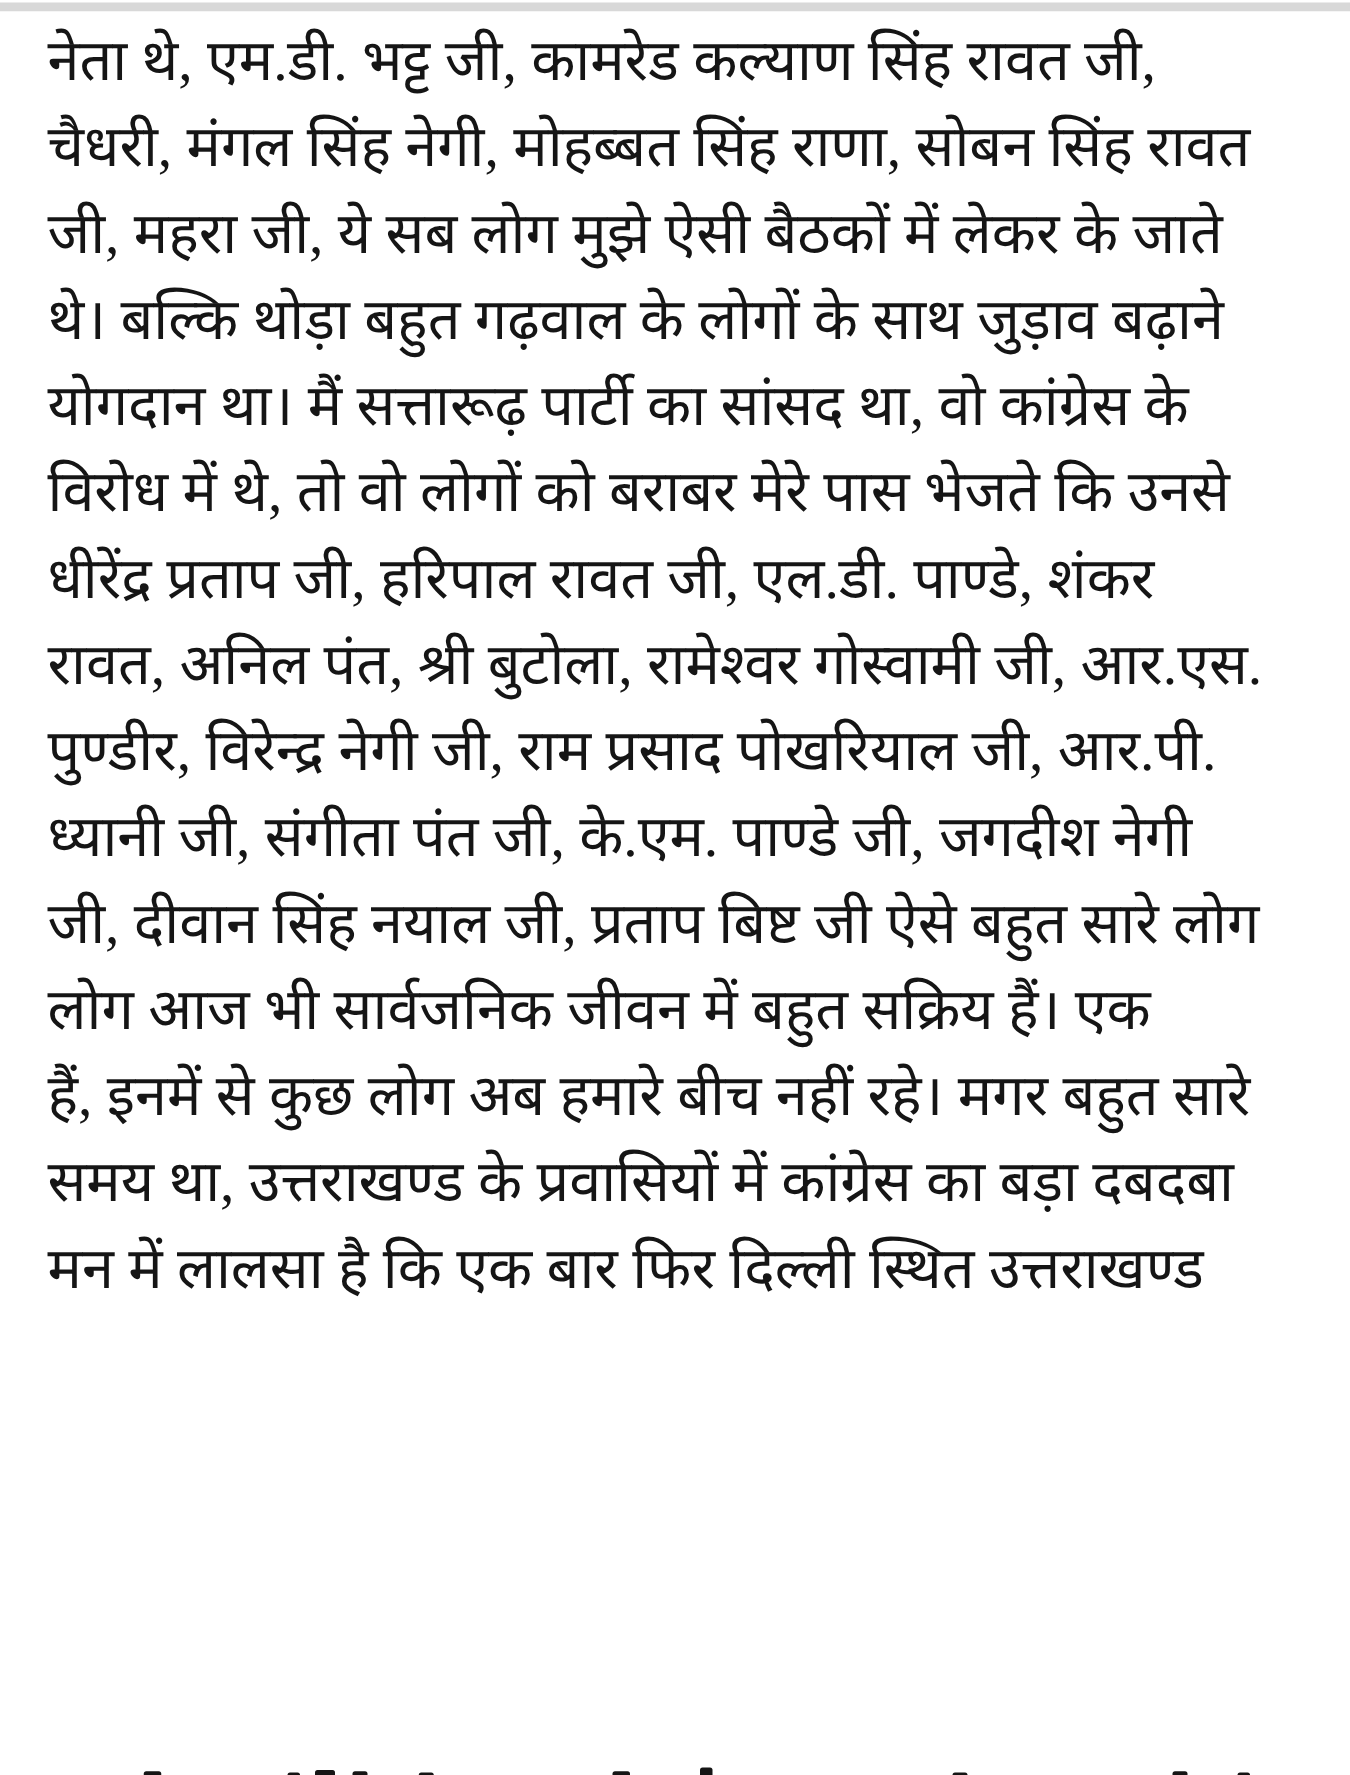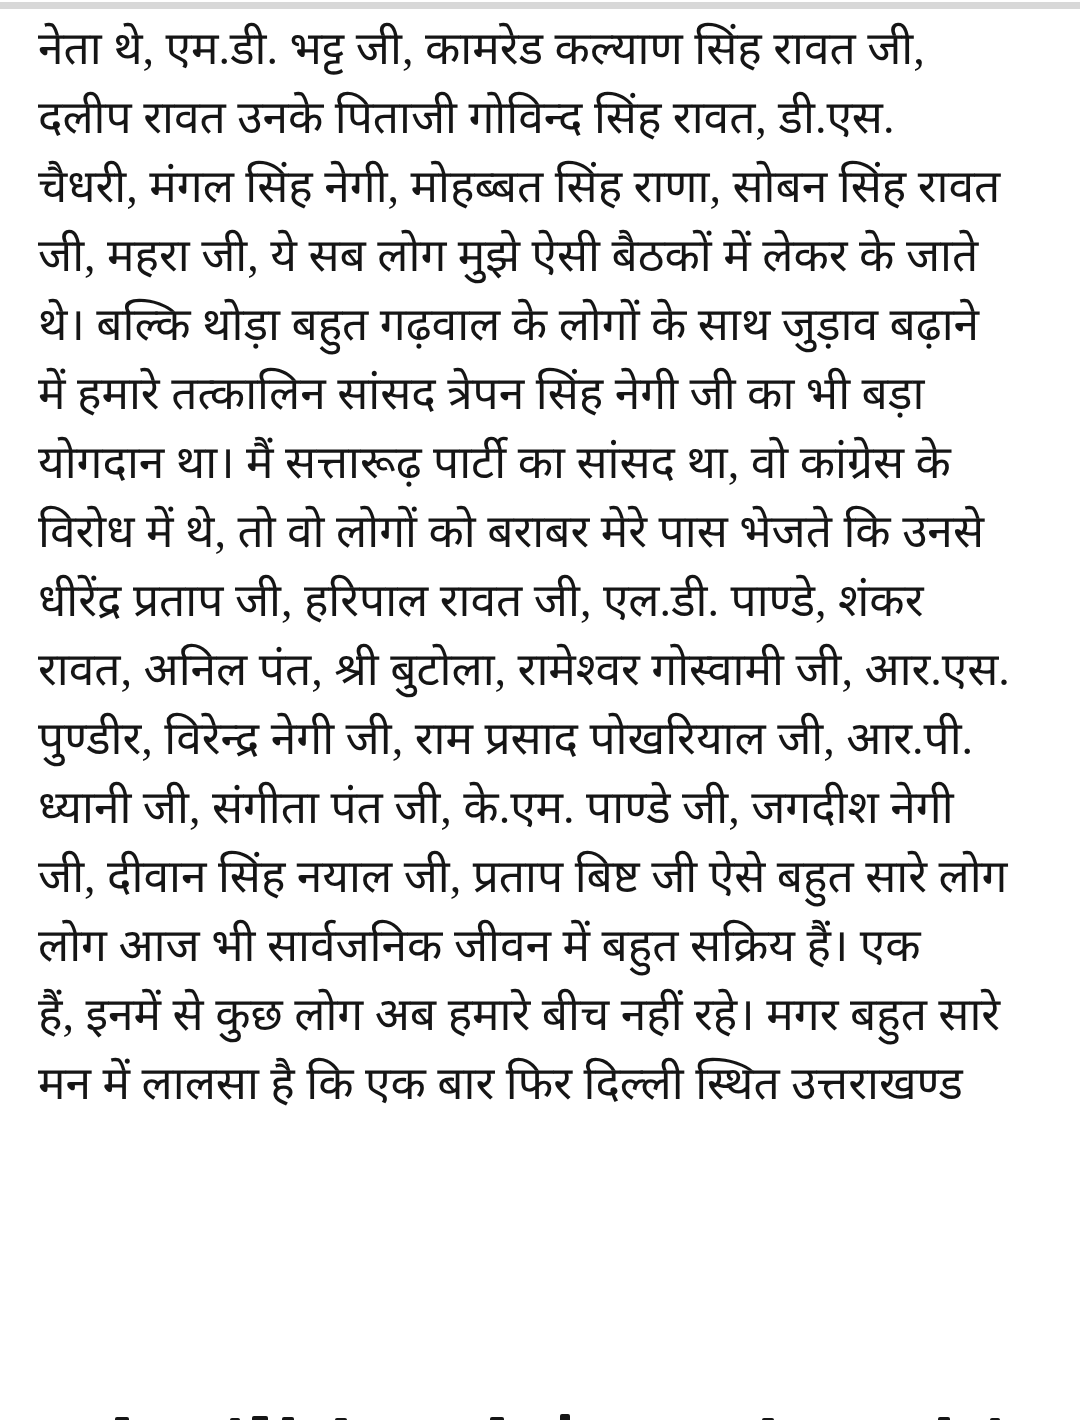--- a/index.html
+++ b/index.html
@@ -53,34 +53,33 @@
   }
 </style>
 </head>
 <body>
 
 <div class="top-bar"></div>
 
 <div class="page">
   <div class="text-block">
     <div class="line">नेता थे, एम.डी. भट्ट जी, कामरेड कल्याण सिंह रावत जी,</div>
-    <div class="line">दलीप रावत उनके पिताजी गोविन्द सिंह रावत, डी.एस.</div>
     <div class="line">चैधरी, मंगल सिंह नेगी, मोहब्बत सिंह राणा, सोबन सिंह रावत</div>
     <div class="line">जी, महरा जी, ये सब लोग मुझे ऐसी बैठकों में लेकर के जाते</div>
     <div class="line">थे। बल्कि थोड़ा बहुत गढ़वाल के लोगों के साथ जुड़ाव बढ़ाने</div>
-    <div class="line">में हमारे तत्कालिन सांसद त्रेपन सिंह नेगी जी का भी बड़ा</div>
     <div class="line">योगदान था। मैं सत्तारूढ़ पार्टी का सांसद था, वो कांग्रेस के</div>
     <div class="line">विरोध में थे, तो वो लोगों को बराबर मेरे पास भेजते कि उनसे</div>
     <div class="line">धीरेंद्र प्रताप जी, हरिपाल रावत जी, एल.डी. पाण्डे, शंकर</div>
     <div class="line">रावत, अनिल पंत, श्री बुटोला, रामेश्वर गोस्वामी जी, आर.एस.</div>
     <div class="line">पुण्डीर, विरेन्द्र नेगी जी, राम प्रसाद पोखरियाल जी, आर.पी.</div>
     <div class="line">ध्यानी जी, संगीता पंत जी, के.एम. पाण्डे जी, जगदीश नेगी</div>
     <div class="line">जी, दीवान सिंह नयाल जी, प्रताप बिष्ट जी ऐसे बहुत सारे लोग</div>
     <div class="line">लोग आज भी सार्वजनिक जीवन में बहुत सक्रिय हैं। एक</div>
     <div class="line">हैं, इनमें से कुछ लोग अब हमारे बीच नहीं रहे। मगर बहुत सारे</div>
+    <div class="line">समय था, उत्तराखण्ड के प्रवासियों में कांग्रेस का बड़ा दबदबा</div>
     <div class="line">मन में लालसा है कि एक बार फिर दिल्ली स्थित उत्तराखण्ड</div>
   </div>
 
   <div class="cutoff-row">
     <span class="frag" style="left:115px;  width:14px; height:5px;"></span>
     <span class="frag" style="left:230px;  width:10px; height:4px;"></span>
     <span class="frag" style="left:252px;  width:16px; height:6px;"></span>
     <span class="frag" style="left:282px;  width:12px; height:5px;"></span>
     <span class="frag" style="left:335px;  width:12px; height:4px;"></span>
     <span class="frag" style="left:490px;  width:14px; height:5px;"></span>

